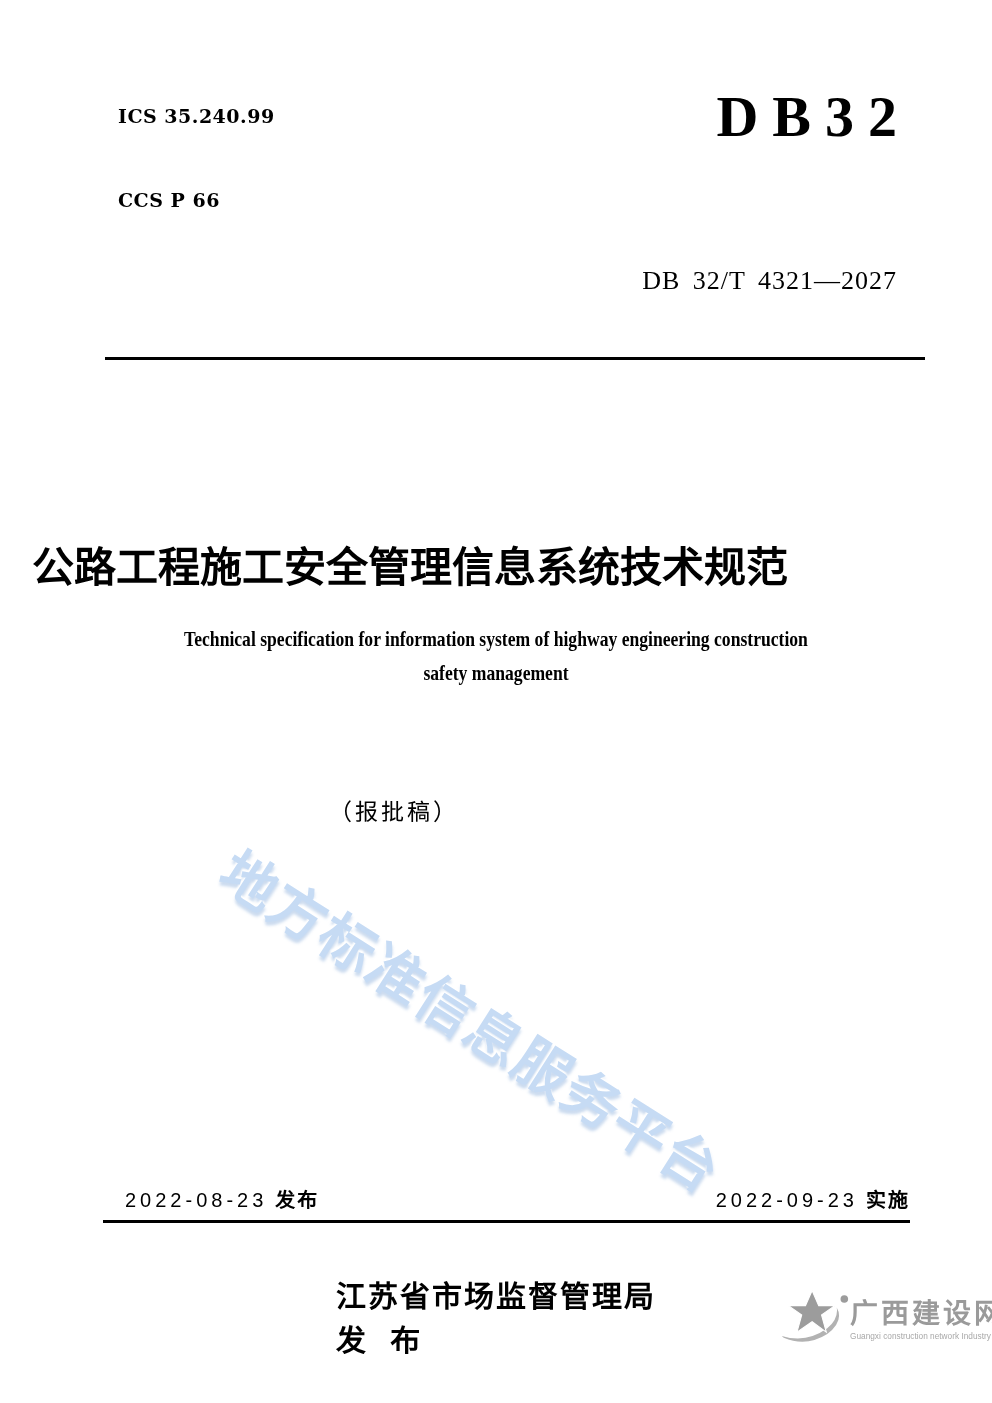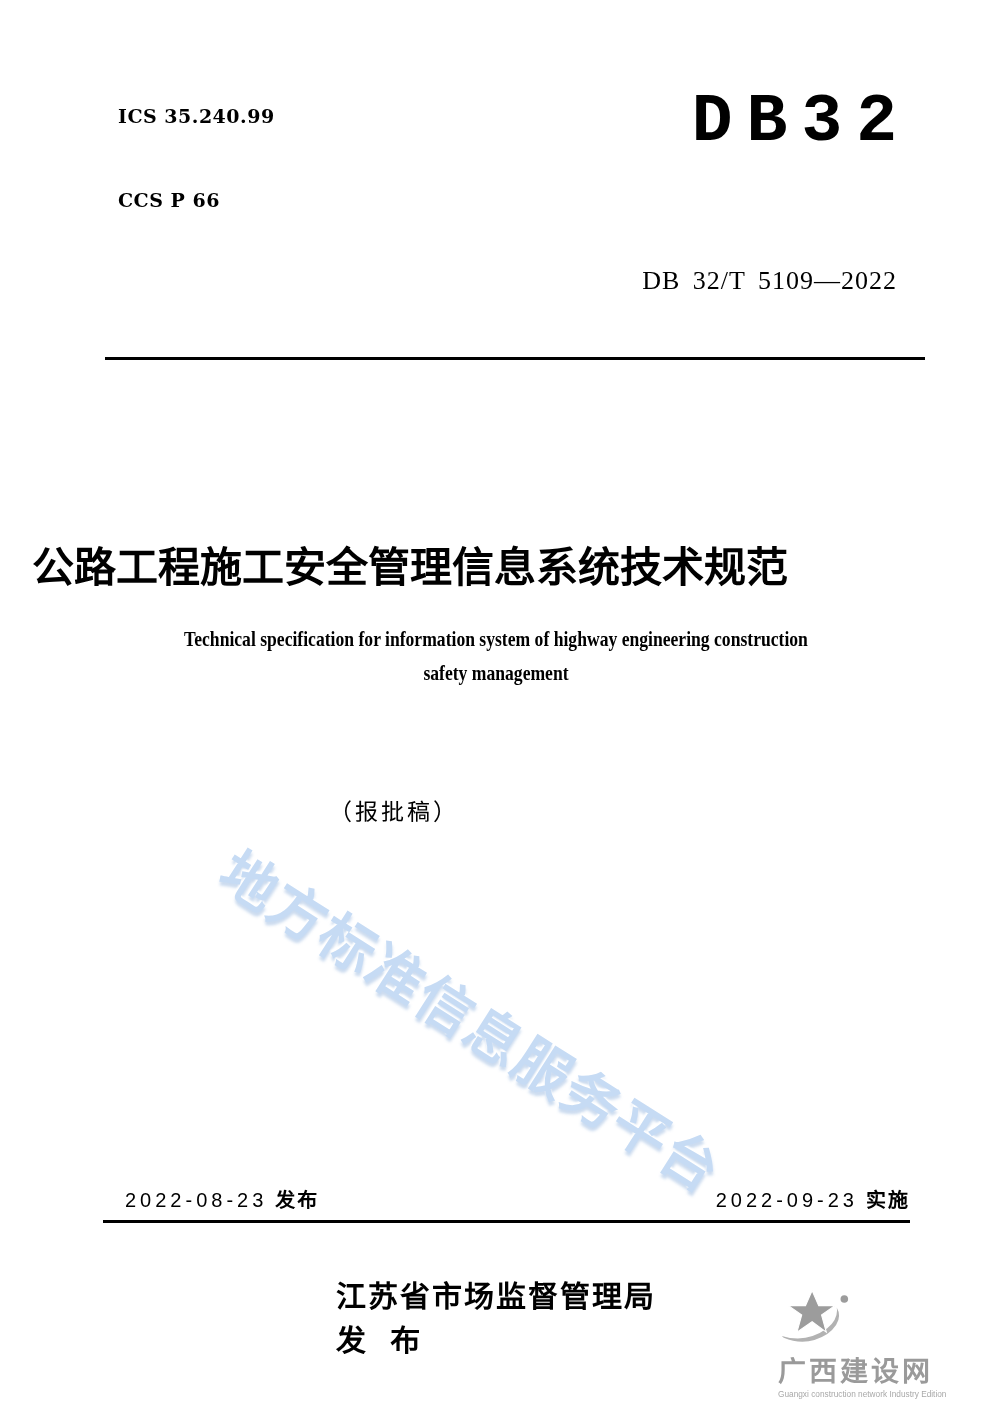--- a/index.html
+++ b/index.html
@@ -24,22 +24,22 @@
     line-height: 28px;
     letter-spacing: 0.5px;
     white-space: pre;
   }
 
   
   .db-logo {
     position: absolute;
     top: 88px;
     right: 95px;
-    font-family: Liberation Mono, monospace;
-    font-size: 68px;
+    font-family: Liberation Serif, serif;
+    font-size: 58px;
     font-weight: bold;
     line-height: 1;
     letter-spacing: 14px;
     margin-right: -14px;
     margin-left: 10px;
   }
 
   
   .standard-category {
     position: absolute;
@@ -157,21 +157,20 @@
 
   
   .site-logo {
     position: absolute;
     left: 778px;
     top: 1288px;
     width: 210px;
     height: 60px;
     display: flex;
     align-items: flex-start;
-    flex-direction: column;
   }
   .site-logo svg { width: 72px; height: 58px; flex: 0 0 auto; }
   .logo-text { margin-left: 0; }
   .logo-title {
     font-size: 28px;
     font-weight: bold;
     color: #9a9a9a;
     letter-spacing: 3px;
     line-height: 32px;
     margin-top: 10px;
@@ -193,21 +192,21 @@
 <div class="page">
 
   <div class="ics-block">
     <div>ICS 35.240.99</div>
     <div>CCS P 66</div>
   </div>
 
   <div class="db-logo">DB32</div>
 
 
-  <div class="standard-number">DB 32/T 5109—2022</div>
+  <div class="standard-number">DB 32/T 4321—2027</div>
 
   <div class="rule rule-top"></div>
 
   <h1 class="title-cn">公路工程施工安全管理信息系统技术规范</h1>
 
   <div class="title-en">
     <div class="en-line">Technical specification for information system of highway engineering construction</div>
     <div class="en-line">safety management</div>
   </div>
 

